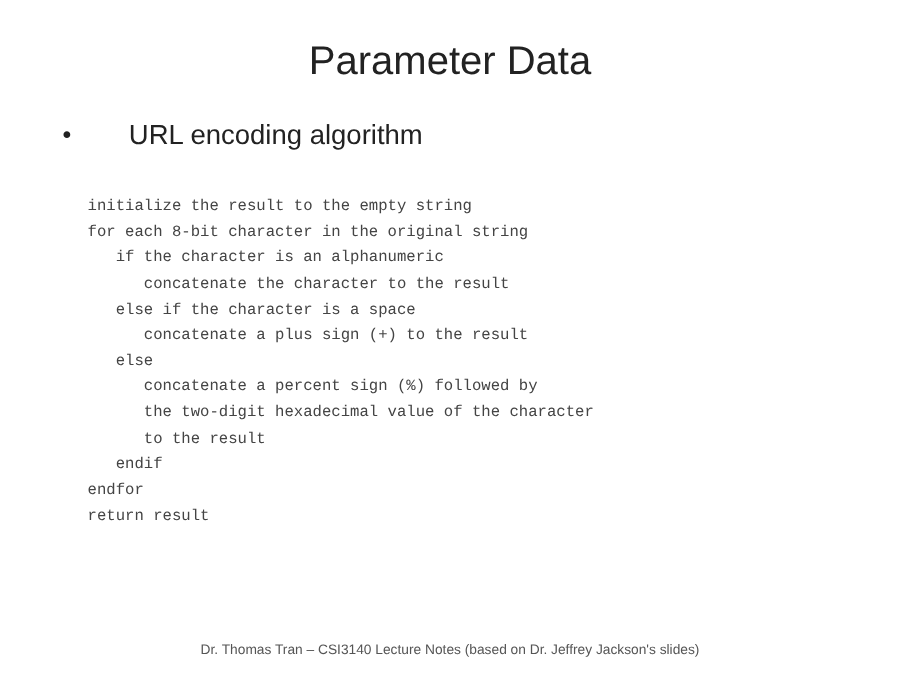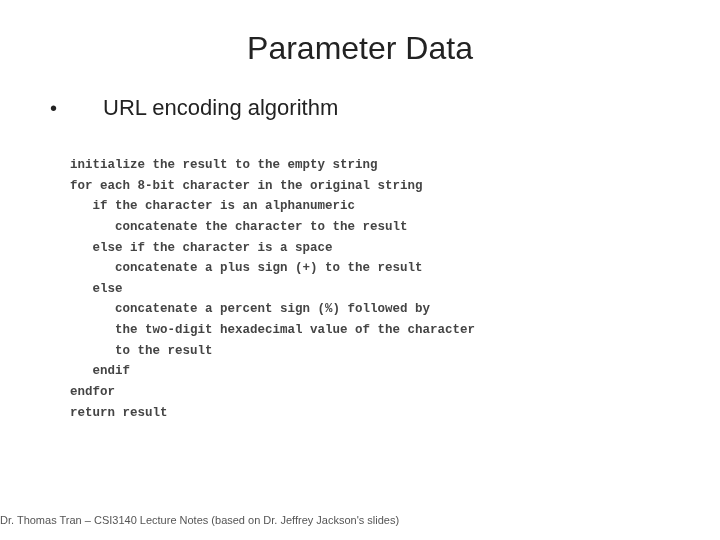--- a/index.html
+++ b/index.html
@@ -71,28 +71,28 @@
       margin-top: 10px;
       padding: 8px 0 8px 20px;
     }
 
     .code-block pre {
       font-family: 'Courier New', Courier, monospace;
       font-size: 12.5px;
       color: #444444;
       line-height: 1.65;
       white-space: pre;
-      font-weight: bold;
     }
 
     .footer {
       position: absolute;
       bottom: 14px;
       left: 0;
       right: 0;
+      text-align: center;
       font-size: 11px;
       color: #555555;
       font-family: Arial, Helvetica, sans-serif;
     }
   </style>
 </head>
 <body>
 
 <div class="slide-container">
 

